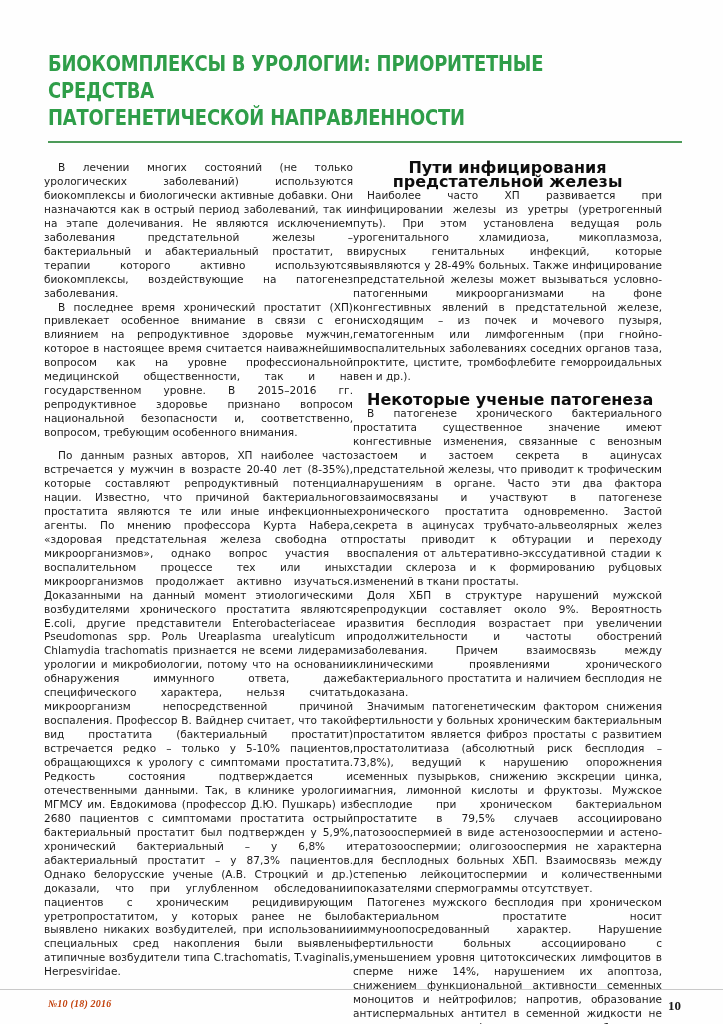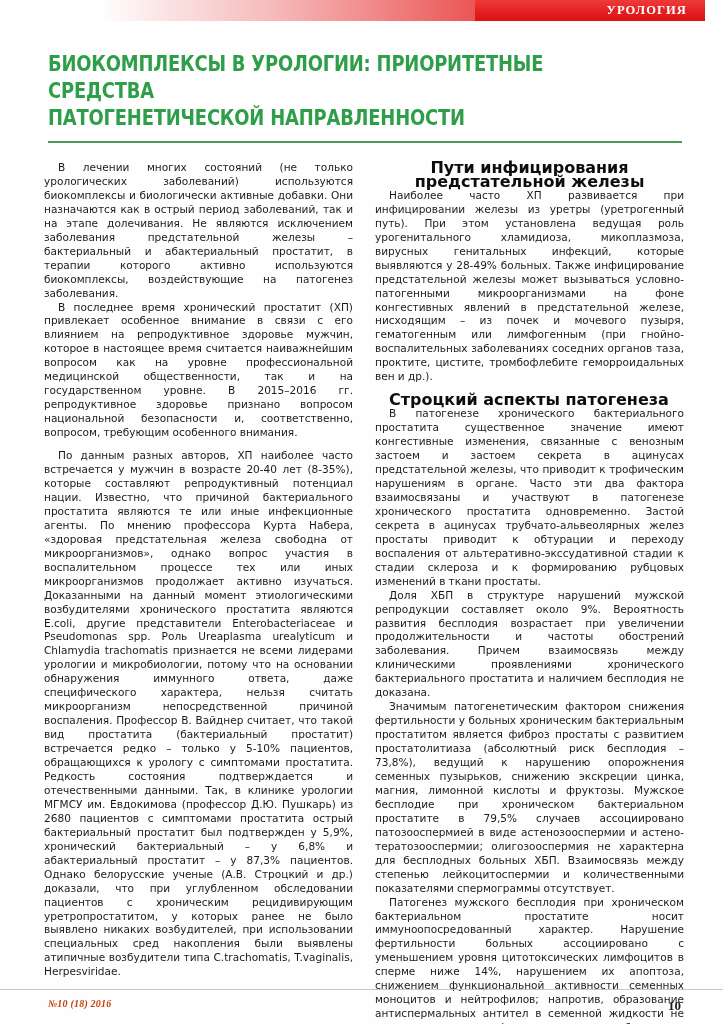--- a/index.html
+++ b/index.html
@@ -92,21 +92,20 @@
   }
 
   
   .columns {
     position: absolute;
     left: 44px;
     top: 161px;
     width: 640px;
     height: 800px;
     display: flex;
-    gap: 22px;
   }
   .col {
     width: 309px;
   }
 
   p.body {
     font-family: "DejaVu Sans", sans-serif;
     font-size: 10.55px;
     line-height: 13.95px;
     color: #1b1b1b;
@@ -168,45 +167,41 @@
     font-size: 13px;
     font-weight: 700;
     color: #1a1a1a;
   }
 </style>
 </head>
 <body>
 
 <div class="page">
 
-  <div class="topbar">
-    <div class="topbar-inner"></div>
-    <div class="topbar-label">УРОЛОГИЯ</div>
-  </div>
 
   <div class="title-block">
     <div class="article-title">БИОКОМПЛЕКСЫ В УРОЛОГИИ: ПРИОРИТЕТНЫЕ СРЕДСТВА
 ПАТОГЕНЕТИЧЕСКОЙ НАПРАВЛЕННОСТИ</div>
   </div>
   <div class="title-rule"></div>
 
   <div class="columns">
 
     <div class="col">
       <p class="body">В лечении многих состояний (не только урологических заболеваний) используются биокомплексы и биологически активные добавки. Они назначаются как в острый период заболеваний, так и на этапе долечивания. Не являются исключением заболевания предстательной железы – бактериальный и абактериальный простатит, в терапии которого активно используются биокомплексы, воздействующие на патогенез заболевания.</p>
       <p class="body">В последнее время хронический простатит (ХП) привлекает особенное внимание в связи с его влиянием на репродуктивное здоровье мужчин, которое в настоящее время считается наиважнейшим вопросом как на уровне профессиональной медицинской общественности, так и на государственном уровне. В 2015–2016 гг. репродуктивное здоровье признано вопросом национальной безопасности и, соответственно, вопросом, требующим особенного внимания.</p>
       <div class="gap"></div>
       <p class="body">По данным разных авторов, ХП наиболее часто встречается у мужчин в возрасте 20-40 лет (8-35%), которые составляют репродуктивный потенциал нации. Известно, что причиной бактериального простатита являются те или иные инфекционные агенты. По мнению профессора Курта Набера, «здоровая предстательная железа свободна от микроорганизмов», однако вопрос участия в воспалительном процессе тех или иных микроорганизмов продолжает активно изучаться. Доказанными на данный момент этиологическими возбудителями хронического простатита являются E.coli, другие представители Enterobacteriaceae и Pseudomonas spp. Роль Ureaplasma urealyticum и Chlamydia trachomatis признается не всеми лидерами урологии и микробиологии, потому что на основании обнаружения иммунного ответа, даже специфического характера, нельзя считать микроорганизм непосредственной причиной воспаления. Профессор В. Вайднер считает, что такой вид простатита (бактериальный простатит) встречается редко – только у 5-10% пациентов, обращающихся к урологу с симптомами простатита. Редкость состояния подтверждается и отечественными данными. Так, в клинике урологии МГМСУ им. Евдокимова (профессор Д.Ю. Пушкарь) из 2680 пациентов с симптомами простатита острый бактериальный простатит был подтвержден у 5,9%, хронический бактериальный – у 6,8% и абактериальный простатит – у 87,3% пациентов. Однако белорусские ученые (А.В. Строцкий и др.) доказали, что при углубленном обследовании пациентов с хроническим рецидивирующим уретропростатитом, у которых ранее не было выявлено никаких возбудителей, при использовании специальных сред накопления были выявлены атипичные возбудители типа C.trachomatis, T.vaginalis, Herpesviridae.</p>
     </div>
 
     <div class="col">
       <h3 class="subhead centered">Пути инфицирования предстательной железы</h3>
       <p class="body">Наиболее часто ХП развивается при инфицировании железы из уретры (уретрогенный путь). При этом установлена ведущая роль урогенитального хламидиоза, микоплазмоза, вирусных генитальных инфекций, которые выявляются у 28-49% больных. Также инфицирование предстательной железы может вызываться условно-патогенными микроорганизмами на фоне конгестивных явлений в предстательной железе, нисходящим – из почек и мочевого пузыря, гематогенным или лимфогенным (при гнойно-воспалительных заболеваниях соседних органов таза, проктите, цистите, тромбофлебите геморроидальных вен и др.).</p>
       <div class="gap"></div>
-      <h3 class="subhead">Строцкий аспекты патогенеза</h3>
+      <h3 class="subhead">Некоторые ученые патогенеза</h3>
       <p class="body">В патогенезе хронического бактериального простатита существенное значение имеют конгестивные изменения, связанные с венозным застоем и застоем секрета в ацинусах предстательной железы, что приводит к трофическим нарушениям в органе. Часто эти два фактора взаимосвязаны и участвуют в патогенезе хронического простатита одновременно. Застой секрета в ацинусах трубчато-альвеолярных желез простаты приводит к обтурации и переходу воспаления от альтеративно-экссудативной стадии к стадии склероза и к формированию рубцовых изменений в ткани простаты.</p>
       <p class="body">Доля ХБП в структуре нарушений мужской репродукции составляет около 9%. Вероятность развития бесплодия возрастает при увеличении продолжительности и частоты обострений заболевания. Причем взаимосвязь между клиническими проявлениями хронического бактериального простатита и наличием бесплодия не доказана.</p>
       <p class="body">Значимым патогенетическим фактором снижения фертильности у больных хроническим бактериальным простатитом является фиброз простаты с развитием простатолитиаза (абсолютный риск бесплодия – 73,8%), ведущий к нарушению опорожнения семенных пузырьков, снижению экскреции цинка, магния, лимонной кислоты и фруктозы. Мужское бесплодие при хроническом бактериальном простатите в 79,5% случаев ассоциировано патозооспермией в виде астенозооспермии и астено-тератозооспермии; олигозооспермия не характерна для бесплодных больных ХБП. Взаимосвязь между степенью лейкоцитоспермии и количественными показателями спермограммы отсутствует.</p>
       <p class="body">Патогенез мужского бесплодия при хроническом бактериальном простатите носит иммуноопосредованный характер. Нарушение фертильности больных ассоциировано с уменьшением уровня цитотоксических лимфоцитов в сперме ниже 14%, нарушением их апоптоза, снижением функциональной активности семенных моноцитов и нейтрофилов; напротив, образование антиспермальных антител в семенной жидкости не является значимым фактором мужского бесплодия при хроническом бактериальном простатите. Для бесплодных больных ХБП характерно снижение антиинфекци-</p>
     </div>
 
   </div>
 
   <div class="footer-rule"></div>
   <div class="footer">

